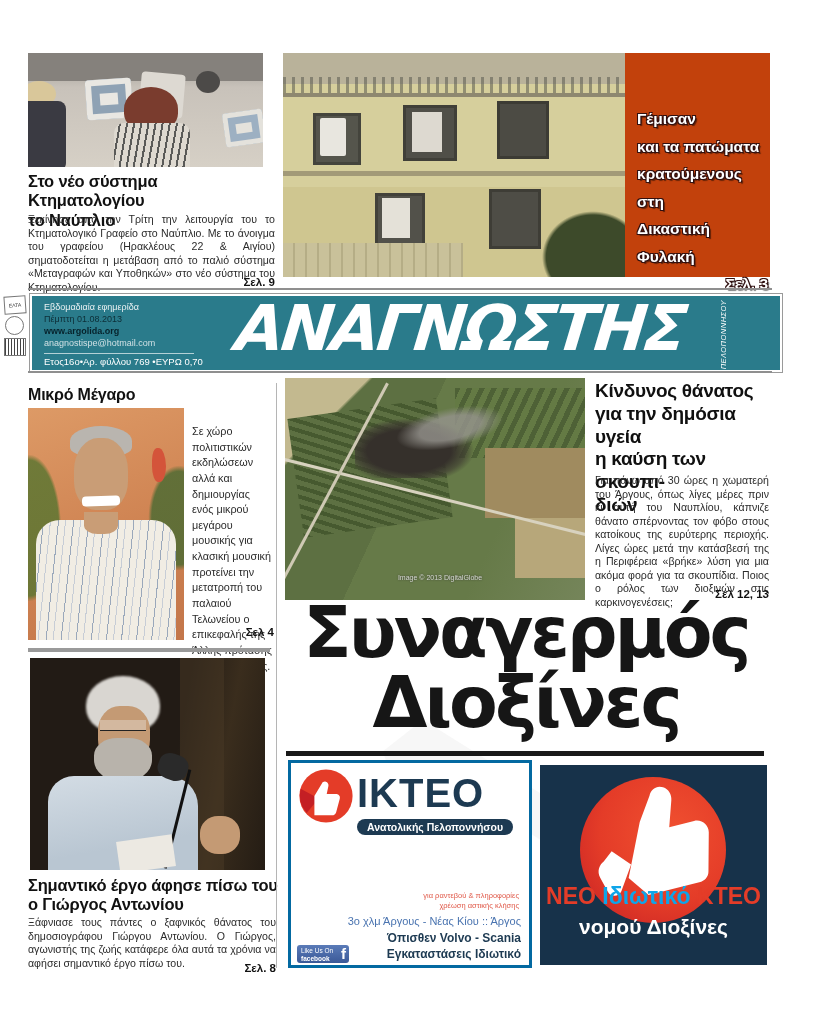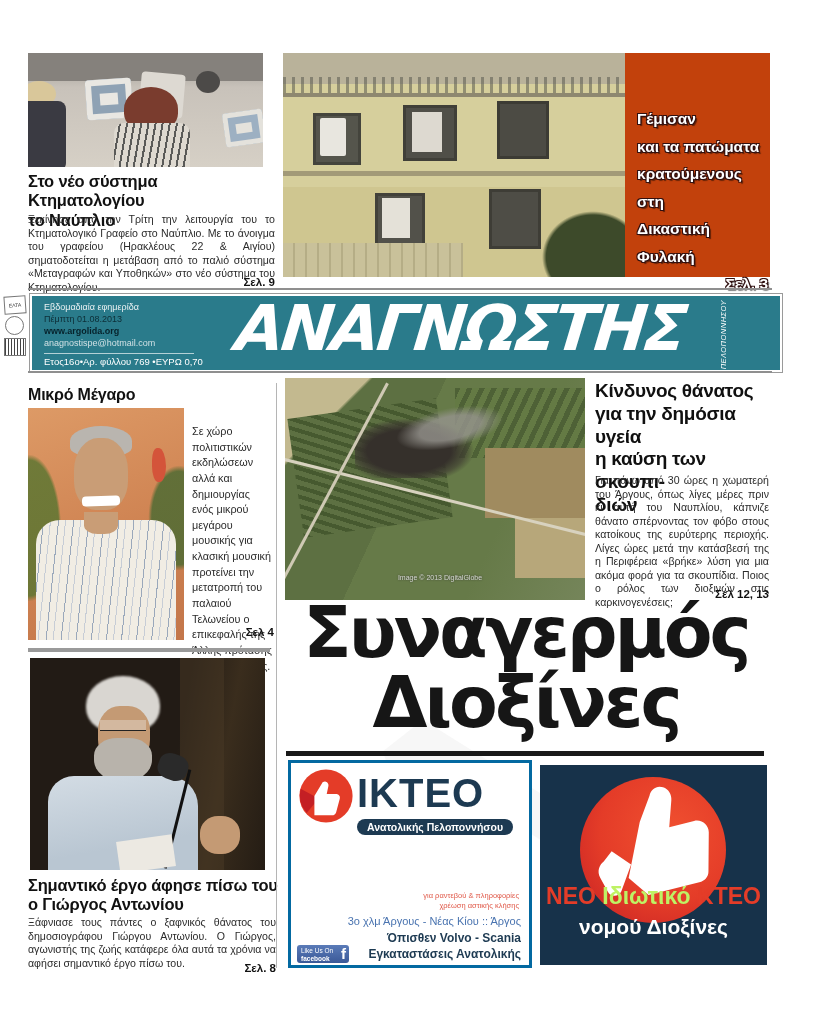--- a/index.html
+++ b/index.html
@@ -208,36 +208,36 @@
       <path fill="#ffffff" d="M7.2 20h7.3c.8 0 1.5-.5 1.7-1.3l1.5-5.6c.3-1-.5-1.9-1.5-1.9h-3.9l.7-3.3c.2-.8-.3-1.6-1.1-1.8-.6-.2-1.3.1-1.6.7L7.2 12z"></path>
     </svg>
     <div class="ikteo-brand">ΙΚΤΕΟ</div>
     <div class="ikteo-band">Ανατολικής Πελοποννήσου</div>
     <div class="phone-note">
       <div>για ραντεβού &amp; πληροφορίες</div>
       <div>χρέωση αστικής κλήσης</div>
     </div>
     <div class="ikteo-addr">3ο χλμ Άργους - Νέας Κίου :: Άργος</div>
     <div class="ikteo-b1">Όπισθεν Volvo - Scania</div>
-    <div class="ikteo-b2">Εγκαταστάσεις Ανατολικής</div>
+    <div class="ikteo-b2">Εγκαταστάσεις Ιδιωτικό</div>
     <div class="fb">
       <div>Like Us On</div>
       <div style="font-weight:bold;">facebook</div>
       <div class="f">f</div>
     </div>
   </div>
 
   <div class="kteo2">
     <div class="kteo2-circle">
       <svg width="146" height="146" viewBox="0 0 24 24">
         <path fill="#ffffff" d="M13.6 3.2c.5-1 1.6-1.4 2.5-.8.8.5 1.1 1.5.8 2.4L15.5 9h4.2c1.3 0 2.2 1.2 1.9 2.4l-1.6 6.2c-.2.9-1 1.4-1.9 1.4H9.5L7 15.5 11 7z" transform="rotate(-14 12 12)"></path>
         <path fill="#ffffff" d="M5.2 12.2l3.2 2.2-1.6 4.4c-.4.9-1.7 1-2.2.1l-1.3-2.4c-.5-.9-.2-2 .6-2.6z"></path>
       </svg>
     </div>
     <div class="kteo2-l1">
       <span style="color:#e43c28;">ΝΕΟ</span>
-      <span style="color:#bef264;">Ιδιωτικό</span>
+      <span style="color:#0ea5e9;">Ιδιωτικό</span>
       <span style="color:#e43c28;">ΚΤΕΟ</span>
     </div>
     <div class="kteo2-l2">νομού Διοξίνες</div>
   </div>
 
 </div>
 
 </body></html>

